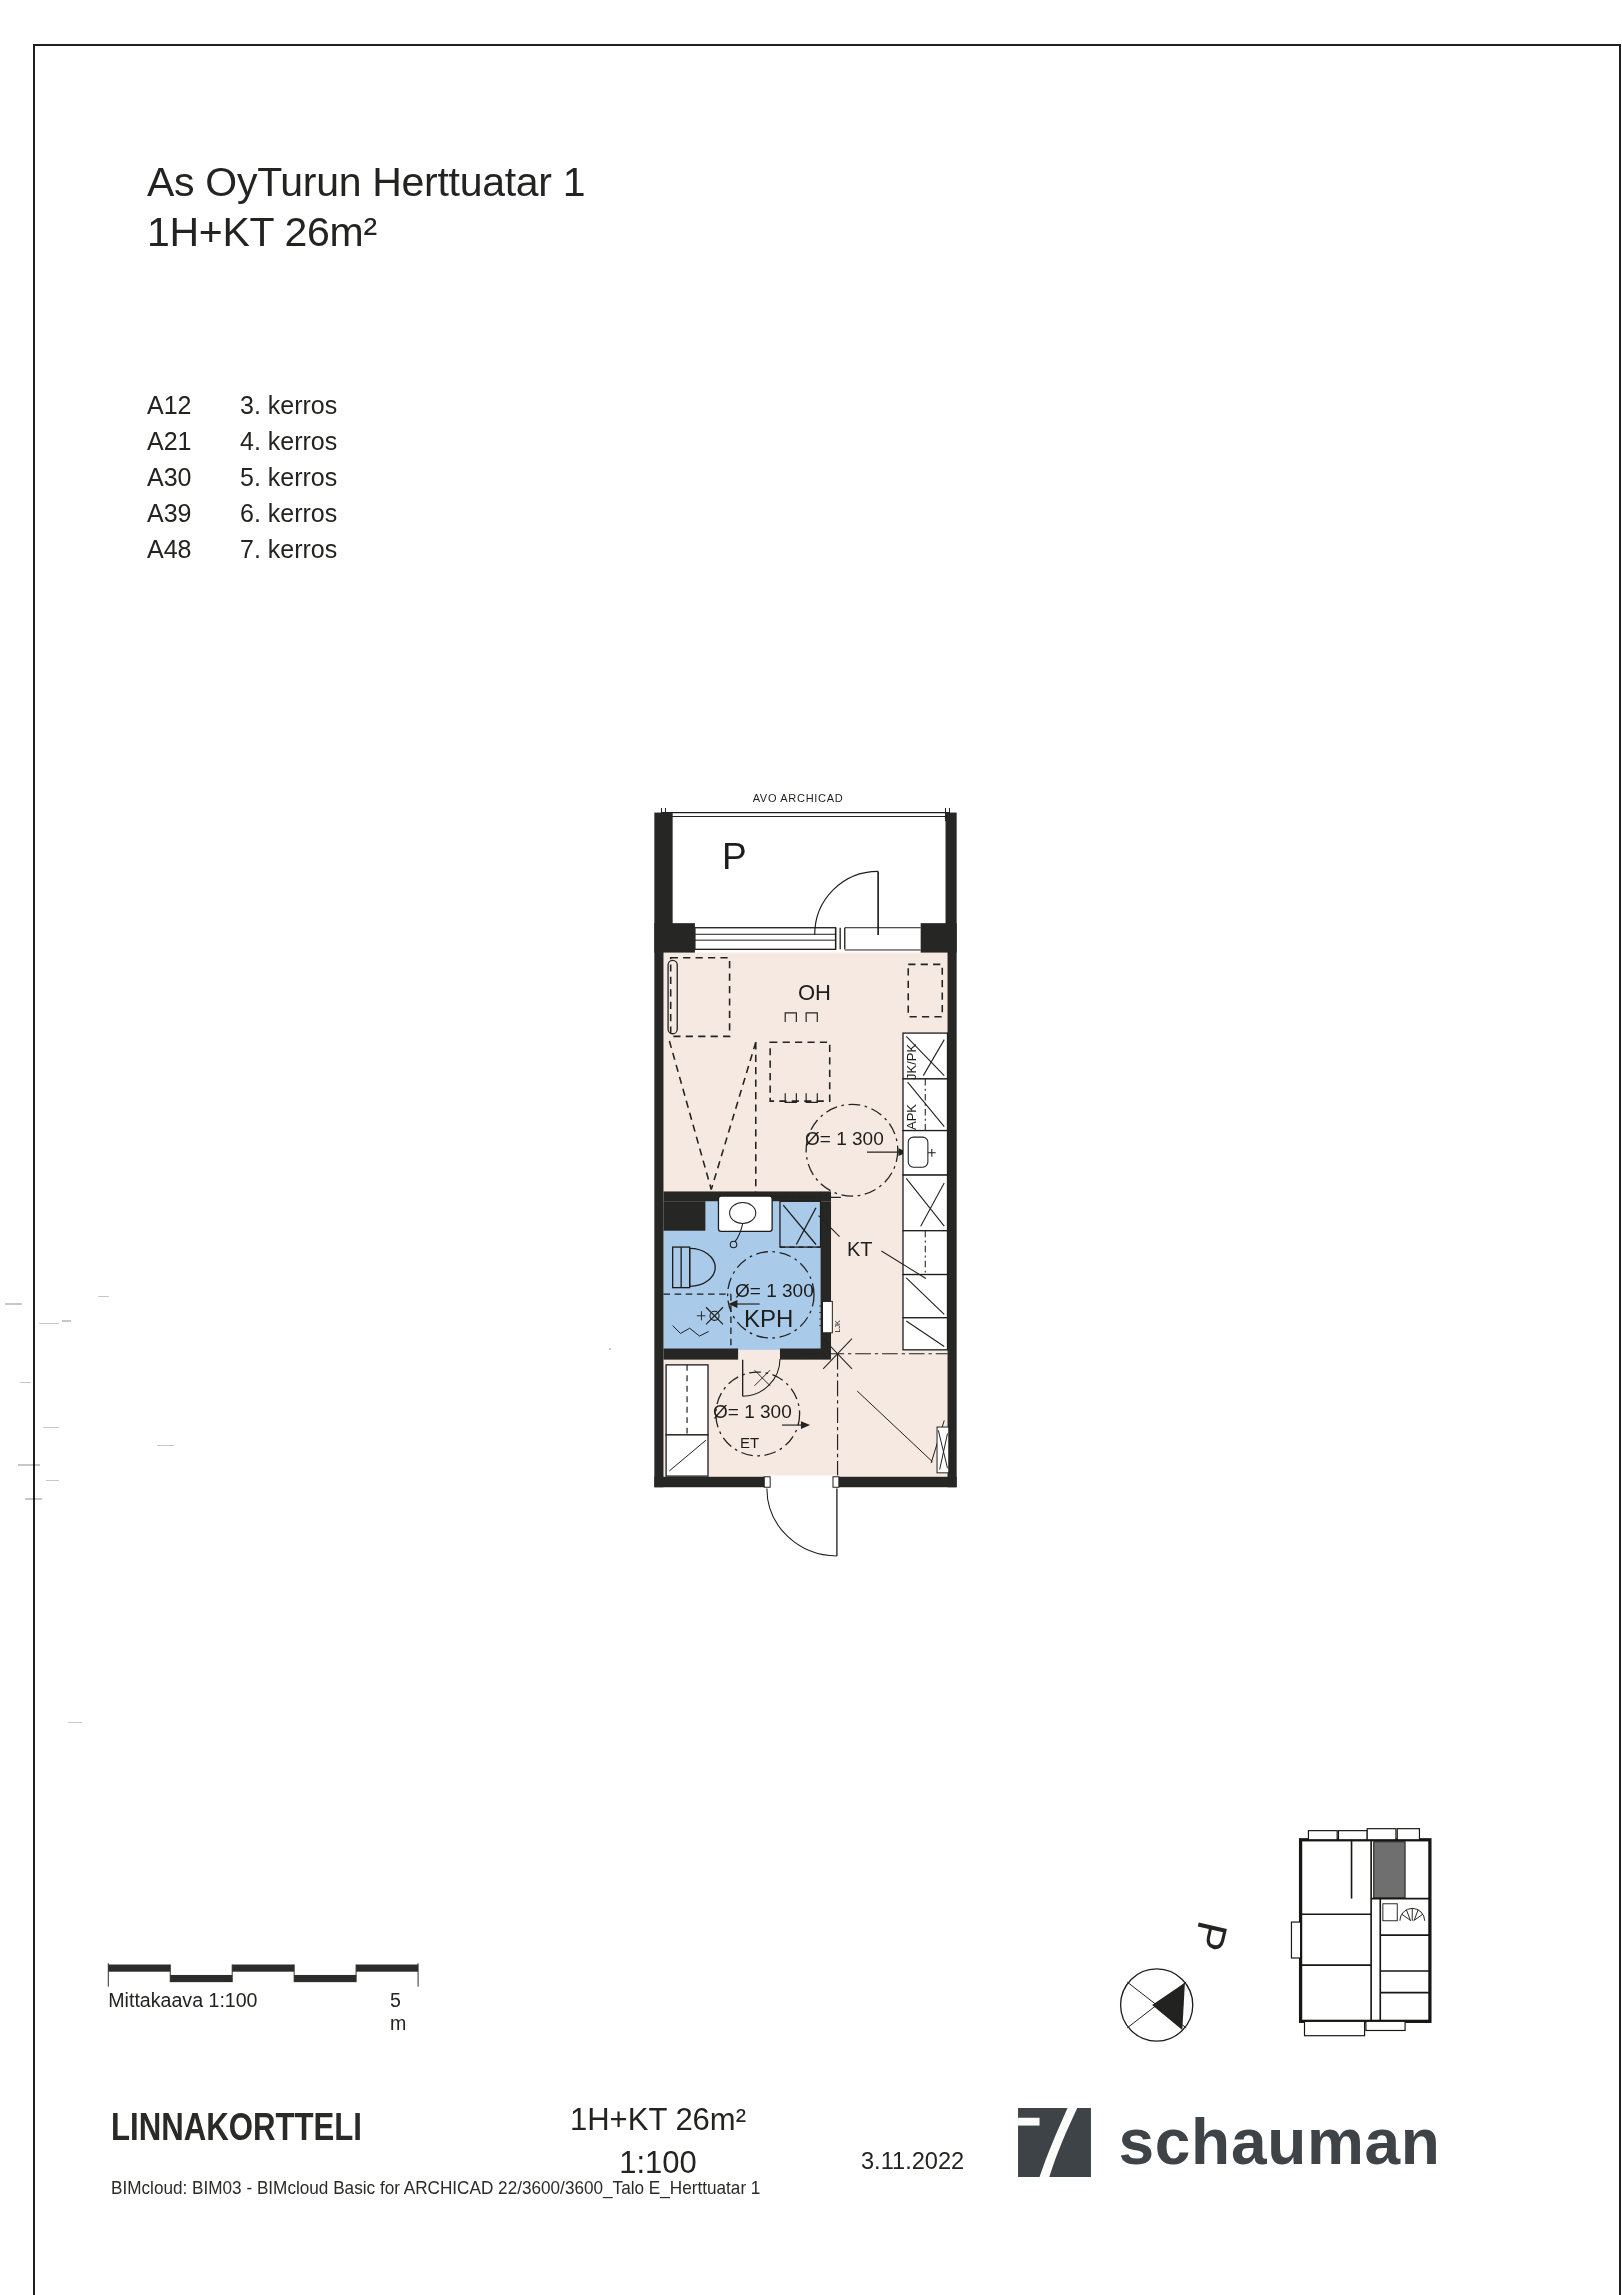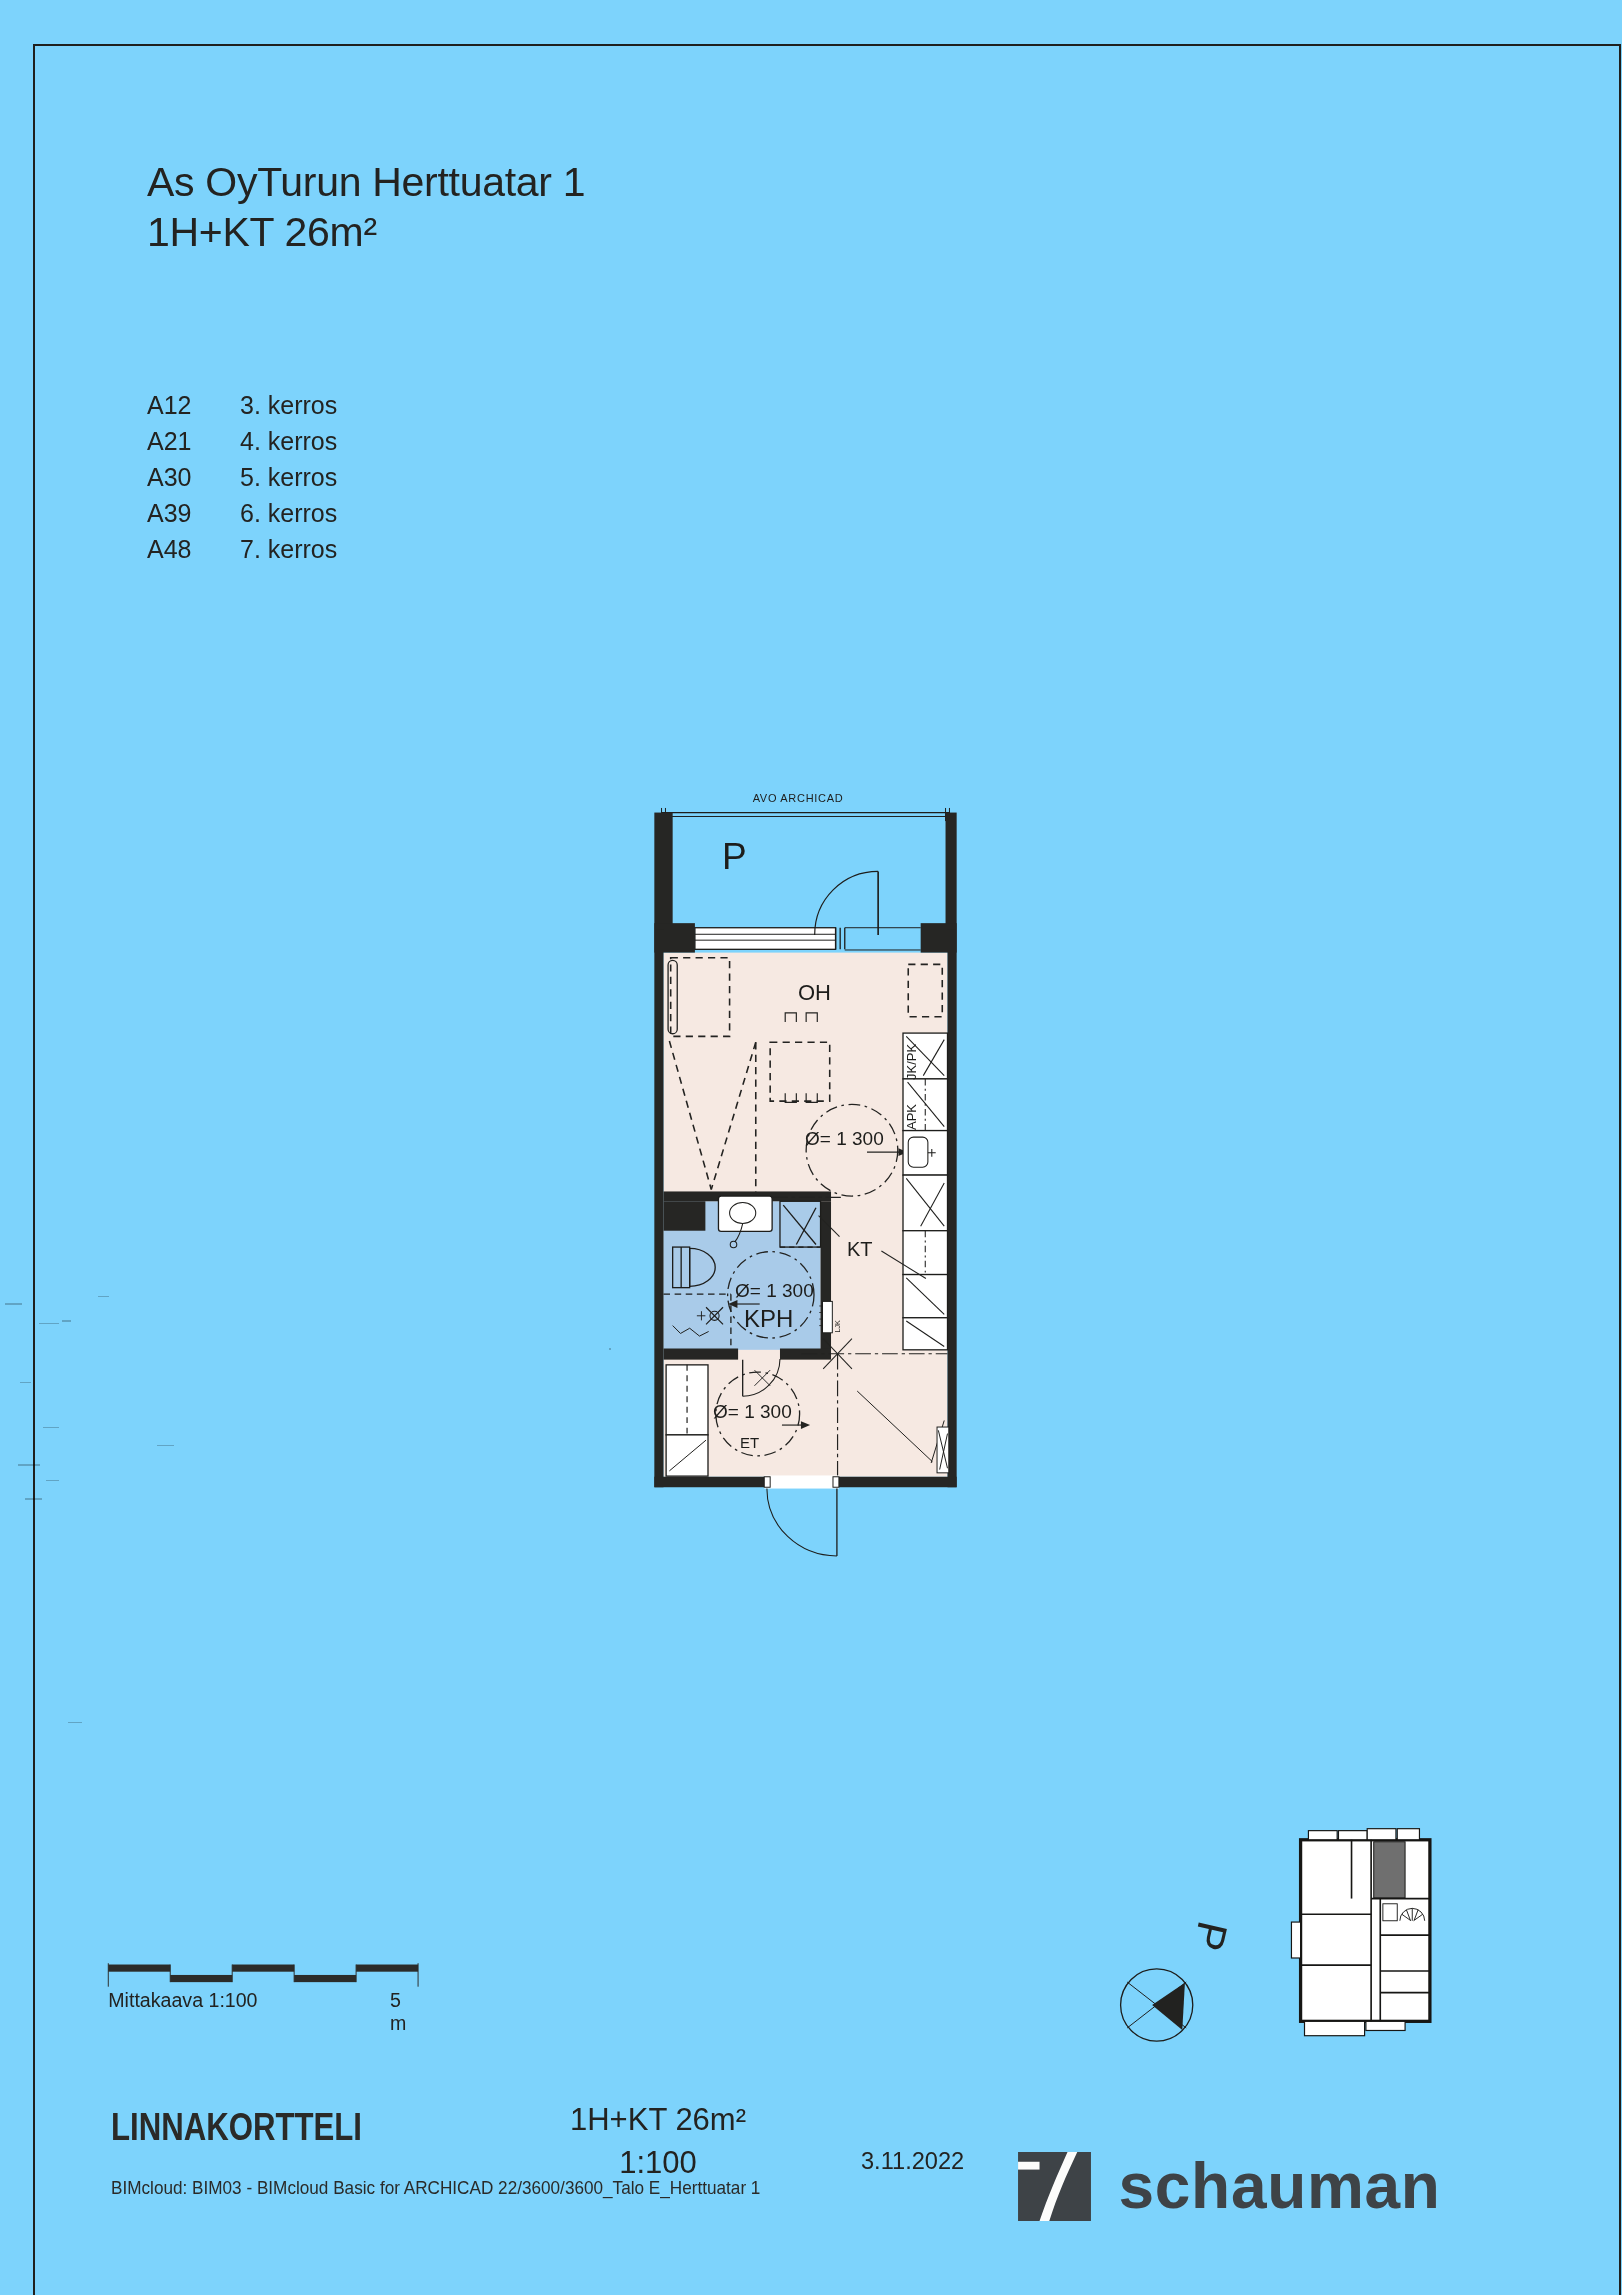--- a/index.html
+++ b/index.html
@@ -1,16 +1,16 @@
 <!DOCTYPE html>
 <html style="font-size:10.5px"><head>
 <meta charset="utf-8">
 <style>
   html,body{margin:0;padding:0;background:#e8e8e8;}
-  .sheet{position:relative;width:1623px;height:2295px;background:#7dd3fc;overflow:hidden;
+  .sheet{position:relative;width:1623px;height:2295px;background:#ffffff;overflow:hidden;
          font-family:"Liberation Sans", sans-serif;color:#1d1d1b;}
   .borderline{position:absolute;background:#1f1f1d;}
   
   .doc-title{position:absolute;left:147px;top:157px;font-size:41px;line-height:50px;letter-spacing:-0.3px;color:#232321;}
   .apt-list{position:absolute;left:147px;top:387px;font-size:25px;line-height:36px;color:#232321;}
   .apt-row{display:flex;}
   .apt-code{width:93px;}
   
   .plan{position:absolute;left:651px;top:789px;width:309px;height:782px;}
   .plan svg{position:absolute;left:0;top:0;}
@@ -19,21 +19,21 @@
   
   .scalebar{position:absolute;left:107px;top:1958px;width:313px;height:59px;}
   .scalebar-text{position:absolute;top:31px;font-size:19.6px;color:#232321;}
   
   .project-name{position:absolute;left:111px;top:2106px;font-size:38px;font-weight:bold;letter-spacing:0px;
                 transform:scaleX(0.82);transform-origin:left top;color:#2a2a28;}
   .type-block{position:absolute;left:563px;top:2102px;width:190px;text-align:center;font-size:31px;color:#232321;}
   .type-block .scale-line{margin-top:6.5px;}
   .date-text{position:absolute;left:861px;top:2148px;font-size:23.6px;color:#232321;}
   .bim-line{position:absolute;left:111px;top:2178px;font-size:17.7px;color:#2a2a28;transform:scaleX(0.97);transform-origin:left top;}
-  .logo{position:absolute;left:1018px;top:2108px;display:flex;align-items:flex-start;margin-top:44px;}
+  .logo{position:absolute;left:1018px;top:2108px;display:flex;align-items:flex-start;}
   .logo-word{font-size:64px;font-weight:bold;color:#3e4347;letter-spacing:0.7px;line-height:69px;margin-left:27.5px;}
   
   .compass{position:absolute;left:1116px;top:1963px;width:84px;height:84px;}
   .north-p{position:absolute;left:1196px;top:1912px;font-size:42px;color:#232321;transform:rotate(103deg);}
   .keyplan{position:absolute;left:1281px;top:1824px;width:160px;height:219px;}
   .spk{position:absolute;background:rgba(0,0,0,0.22);}
 </style>
 </head>
 <body>
 

